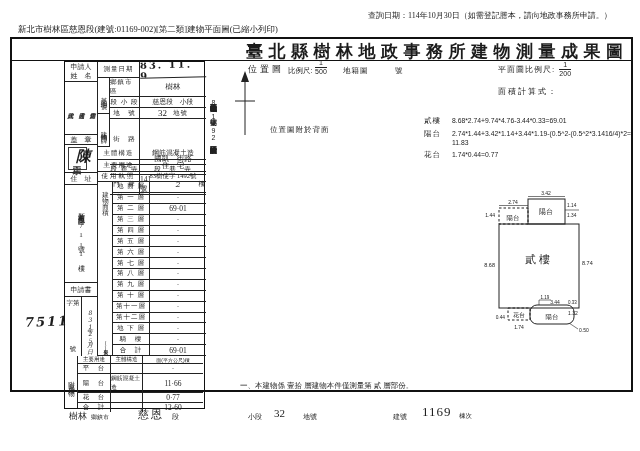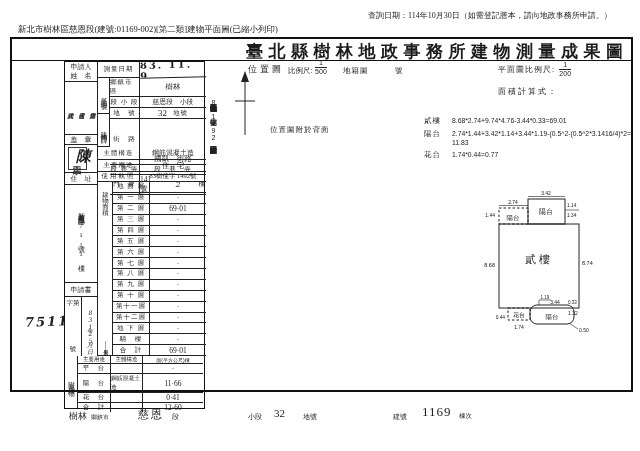--- a/index.html
+++ b/index.html
@@ -238,21 +238,21 @@
             <div class="cell val" style="flex:1;">·</div>
           </div>
           <div class="row bb" style="flex:1;">
             <div class="cell br lab" style="width:33px;">陽　台</div>
             <div class="cell br" style="width:32px;font-size:5.8px;">鋼筋混凝土造</div>
             <div class="cell val" style="flex:1;">11·66</div>
           </div>
           <div class="row bb" style="flex:1;">
             <div class="cell br lab" style="width:33px;">花　台</div>
             <div class="cell br" style="width:32px;font-size:6px;"></div>
-            <div class="cell val" style="flex:1;">0·41</div>
+            <div class="cell val" style="flex:1;">0·77</div>
           </div>
           <div class="row" style="flex:1;">
             <div class="cell br lab" style="width:33px;">合　計</div>
             <div class="cell br" style="width:32px;font-size:6px;"></div>
             <div class="cell val" style="flex:1;">12·60</div>
           </div>
         </div>
       </div>
     </div>
 
@@ -333,20 +333,21 @@
       <polyline points="537,303 537,298 549,298" class="thin" fill="none"></polyline>
       <text x="543" y="296.5" text-anchor="middle" font-size="4.5">1.19</text>
       <text x="553" y="302" text-anchor="middle" font-size="5">3.44</text>
       <text x="566" y="302" font-size="4.5">0.33</text>
       <text x="566" y="313" font-size="5">1.32</text>
       <line x1="567" y1="321" x2="576" y2="327" class="thin"></line>
       <text x="577" y="330" font-size="5">0.50</text>
     </svg>
 
     <div class="abs" style="left:228px;top:340px;font-size:7.5px;line-height:1.8;">
+      <div>一、本建物係 壹拾 層建物本件僅測量第 貳 層部份。</div>
     </div>
 
     <span class="abs serif" style="left:57px;top:371px;font-size:9px;">樹林</span>
     <span class="abs" style="left:79px;top:374px;font-size:6px;">鄉鎮市</span>
     <span class="abs serif" style="left:126px;top:368px;font-size:11px;letter-spacing:2px;">慈恩</span>
     <span class="abs" style="left:160px;top:373px;font-size:7px;">段</span>
     <span class="abs" style="left:236px;top:373px;font-size:7px;">小段</span>
     <span class="abs serif" style="left:262px;top:368px;font-size:11px;">32</span>
     <span class="abs" style="left:291px;top:373px;font-size:7px;">地號</span>
     <span class="abs" style="left:381px;top:373px;font-size:7px;">建號</span>

